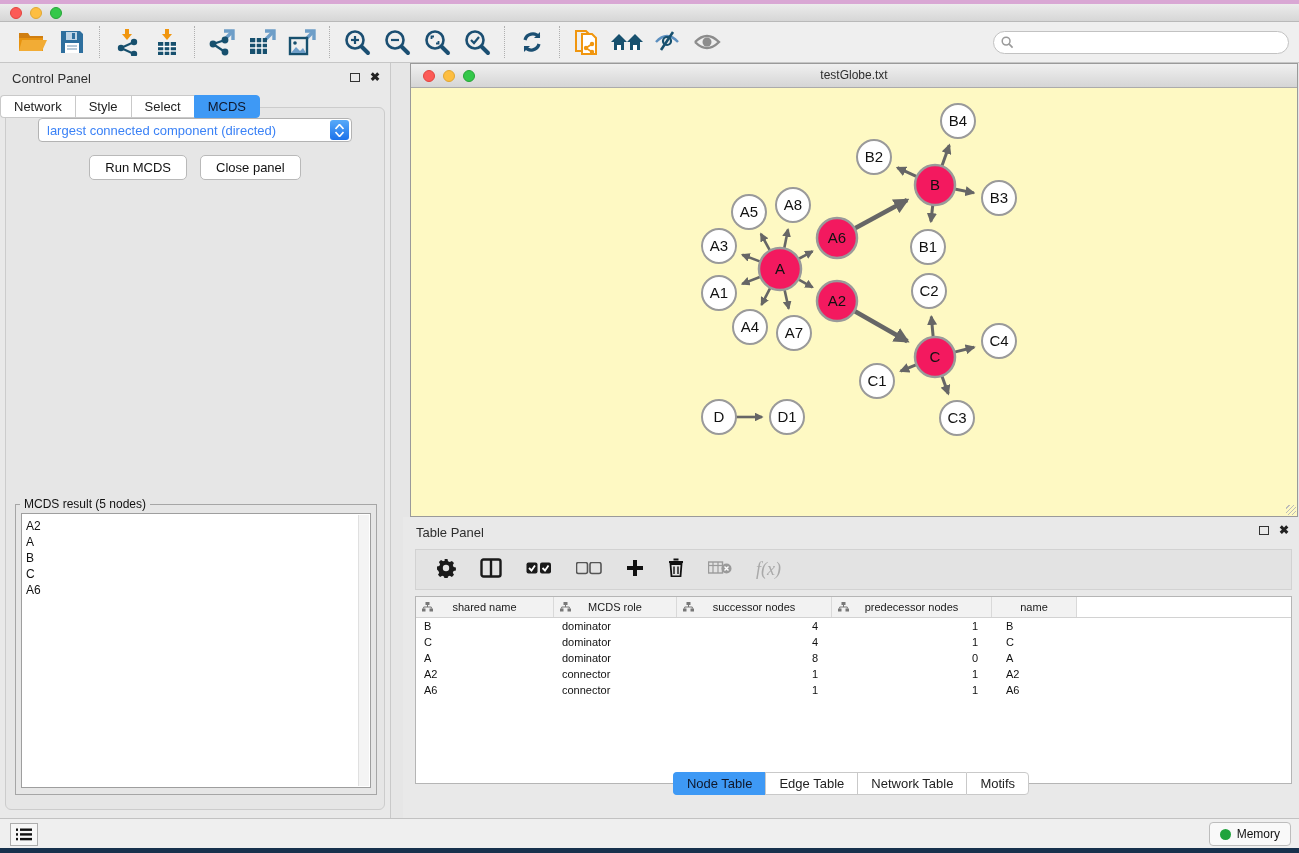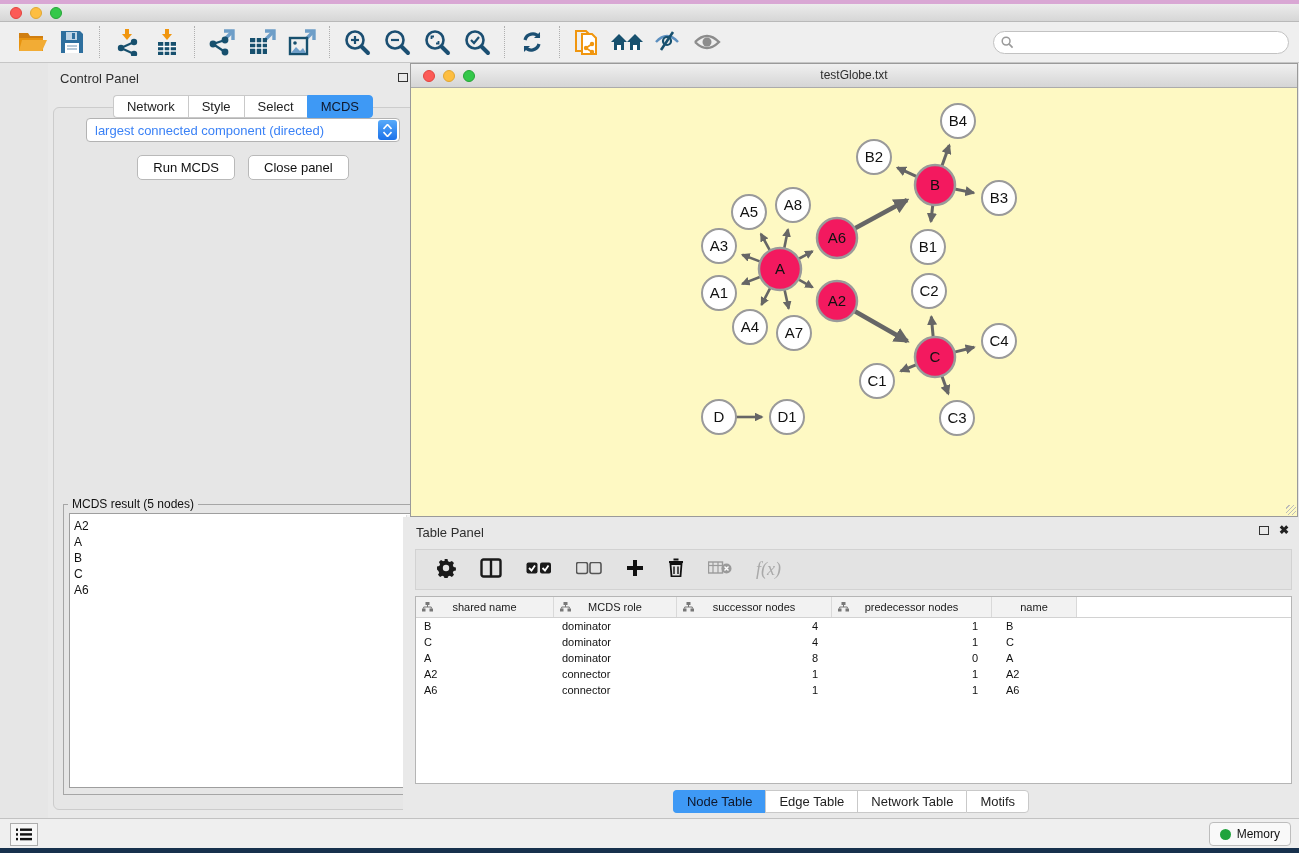--- a/index.html
+++ b/index.html
@@ -16,27 +16,27 @@
   .light.green { background:#34C84A; border:1px solid #27A438; }
 
   
   .toolbar { position:absolute; top:22px; left:0; right:0; height:41px; background:#EFEFEF; border-bottom:1px solid #C6C6C6; display:flex; align-items:center; padding-left:12px; }
   .tbtn { width:40px; height:36px; display:flex; align-items:center; justify-content:center; cursor:default; }
   .sep { width:1px; height:32px; border-left:1px dotted #AFAFAF; margin:0 7px; }
   .search-wrap { position:absolute; right:10px; top:9px; width:296px; height:23px; background:#FFF; border:1px solid #C2C2C2; border-radius:12px; display:flex; align-items:center; padding-left:7px; }
   .search-wrap input { border:none; outline:none; flex:1; height:18px; font-size:12px; background:transparent; margin-left:4px; }
 
   
-  .control-panel { position:absolute; left:0; top:63px; width:391px; height:755px; background:#E9E9E9; border-right:1px solid #C9C9C9;margin-left:48px; }
+  .control-panel { position:absolute; left:0; top:63px; width:391px; height:755px; background:#E9E9E9; border-right:1px solid #C9C9C9; }
   .cp-header { position:relative; height:30px; }
   .cp-header .cp-title { position:absolute; left:12px; top:8px; font-size:13px; color:#2E2E2E; }
   .panel-ctrls { position:absolute; right:10px; top:9px; display:flex; gap:10px; align-items:center; }
   .float-ic { width:10px; height:9px; border:1.6px solid #333; }
   .close-ic { font-size:12px; color:#222; font-weight:bold; line-height:10px; }
-  .cp-tabs { position:absolute; top:32px; left:0; right:0; display:flex; justify-content:center; z-index:2; }
+  .cp-tabs { position:absolute; top:32px; left:0; right:0; display:flex; z-index:2; }
   .tab { background:#FFF; border:1px solid #C9C9C9; border-right:none; padding:3px 13px; font-size:13px; color:#222; }
   .tab:first-child { border-radius:4px 0 0 4px; }
   .tab:last-child { border-radius:0 4px 4px 0; border-right:1px solid #C9C9C9; }
   .tab.sel { background:#3E99F5; border-color:#3E99F5; color:#0f172a; }
   .cp-body { position:absolute; top:44px; left:5px; right:5px; bottom:8px; background:#E6E6E6; border:1px solid #CCCCCC; border-radius:6px; }
   .opt-label { margin-top:34px; text-align:center; font-size:13px; color:#1B1B1B; }
   .dropdown { position:relative; margin:10px auto 0; width:314px; height:24px; background:#FFF; border:1px solid #B3B3B3; border-radius:4px; display:flex; align-items:center; }
   .dropdown .dd-text { flex:1; font-size:13px; color:#3b82f6; padding-left:8px; white-space:nowrap; overflow:hidden; }
   .dd-stepper { width:19px; height:20px; margin-right:2px; border-radius:3px; background:linear-gradient(#57AAF9,#1C72EA); display:flex; flex-direction:column; align-items:center; justify-content:center; gap:1px; }
   .btn-row { display:flex; justify-content:center; gap:13px; margin-top:13px; }
@@ -63,21 +63,21 @@
   .tp-header { position:relative; height:28px; }
   .tp-title { position:absolute; left:13px; top:8px; font-size:13px; color:#2E2E2E; }
   .tp-toolbar { position:absolute; top:32px; left:12px; right:7px; height:41px; background:#E3E3E3; border:1px solid #D2D2D2; display:flex; align-items:center; gap:24px; padding-left:20px; }
   .fx { font-family:"Liberation Serif",serif; font-style:italic; font-size:18px; color:#A9A9A9; }
   .data-table { position:absolute; top:79px; left:12px; right:7px; height:188px; background:#FFF; border:1px solid #B5B5B5; overflow:hidden; }
   .thead { display:flex; height:21px; border-bottom:1px solid #D2D2D2; }
   .th { position:relative; background:#F2F2F2; border-right:1px solid #D9D9D9; font-size:11px; color:#1A1A1A; display:flex; align-items:center; justify-content:center; }
   .th .hicon { position:absolute; left:6px; top:5px; }
   .trow { display:flex; height:16px; }
   .td { font-size:11px; color:#111; line-height:16px; white-space:nowrap; overflow:hidden; }
-  .table-tabs { position:absolute; bottom:5px; left:0; right:0; display:flex; justify-content:center; }
+  .table-tabs { position:absolute; bottom:23px; left:0; right:0; display:flex; justify-content:center; }
 
   
   .status-bar { position:absolute; left:0; top:818px; right:0; height:30px; background:#EFEFEF; border-top:1px solid #C2C2C2; }
   .list-btn { position:absolute; left:10px; top:4px; width:28px; height:23px; background:#F7F7F7; border:1px solid #ADADAD; display:flex; align-items:center; justify-content:center; }
   .memory-btn { position:absolute; right:8px; top:3px; height:24px; background:#F9F9F9; border:1px solid #BDBDBD; border-radius:4px; display:flex; align-items:center; gap:6px; padding:0 10px; font-size:12px; color:#111; }
   .mem-dot { width:11px; height:11px; border-radius:50%; background:#1FA33C; }
   .bottom-strip { position:absolute; left:0; bottom:0; right:0; height:5px; background:#17314D; }
 </style>
 </head>
 <body>

